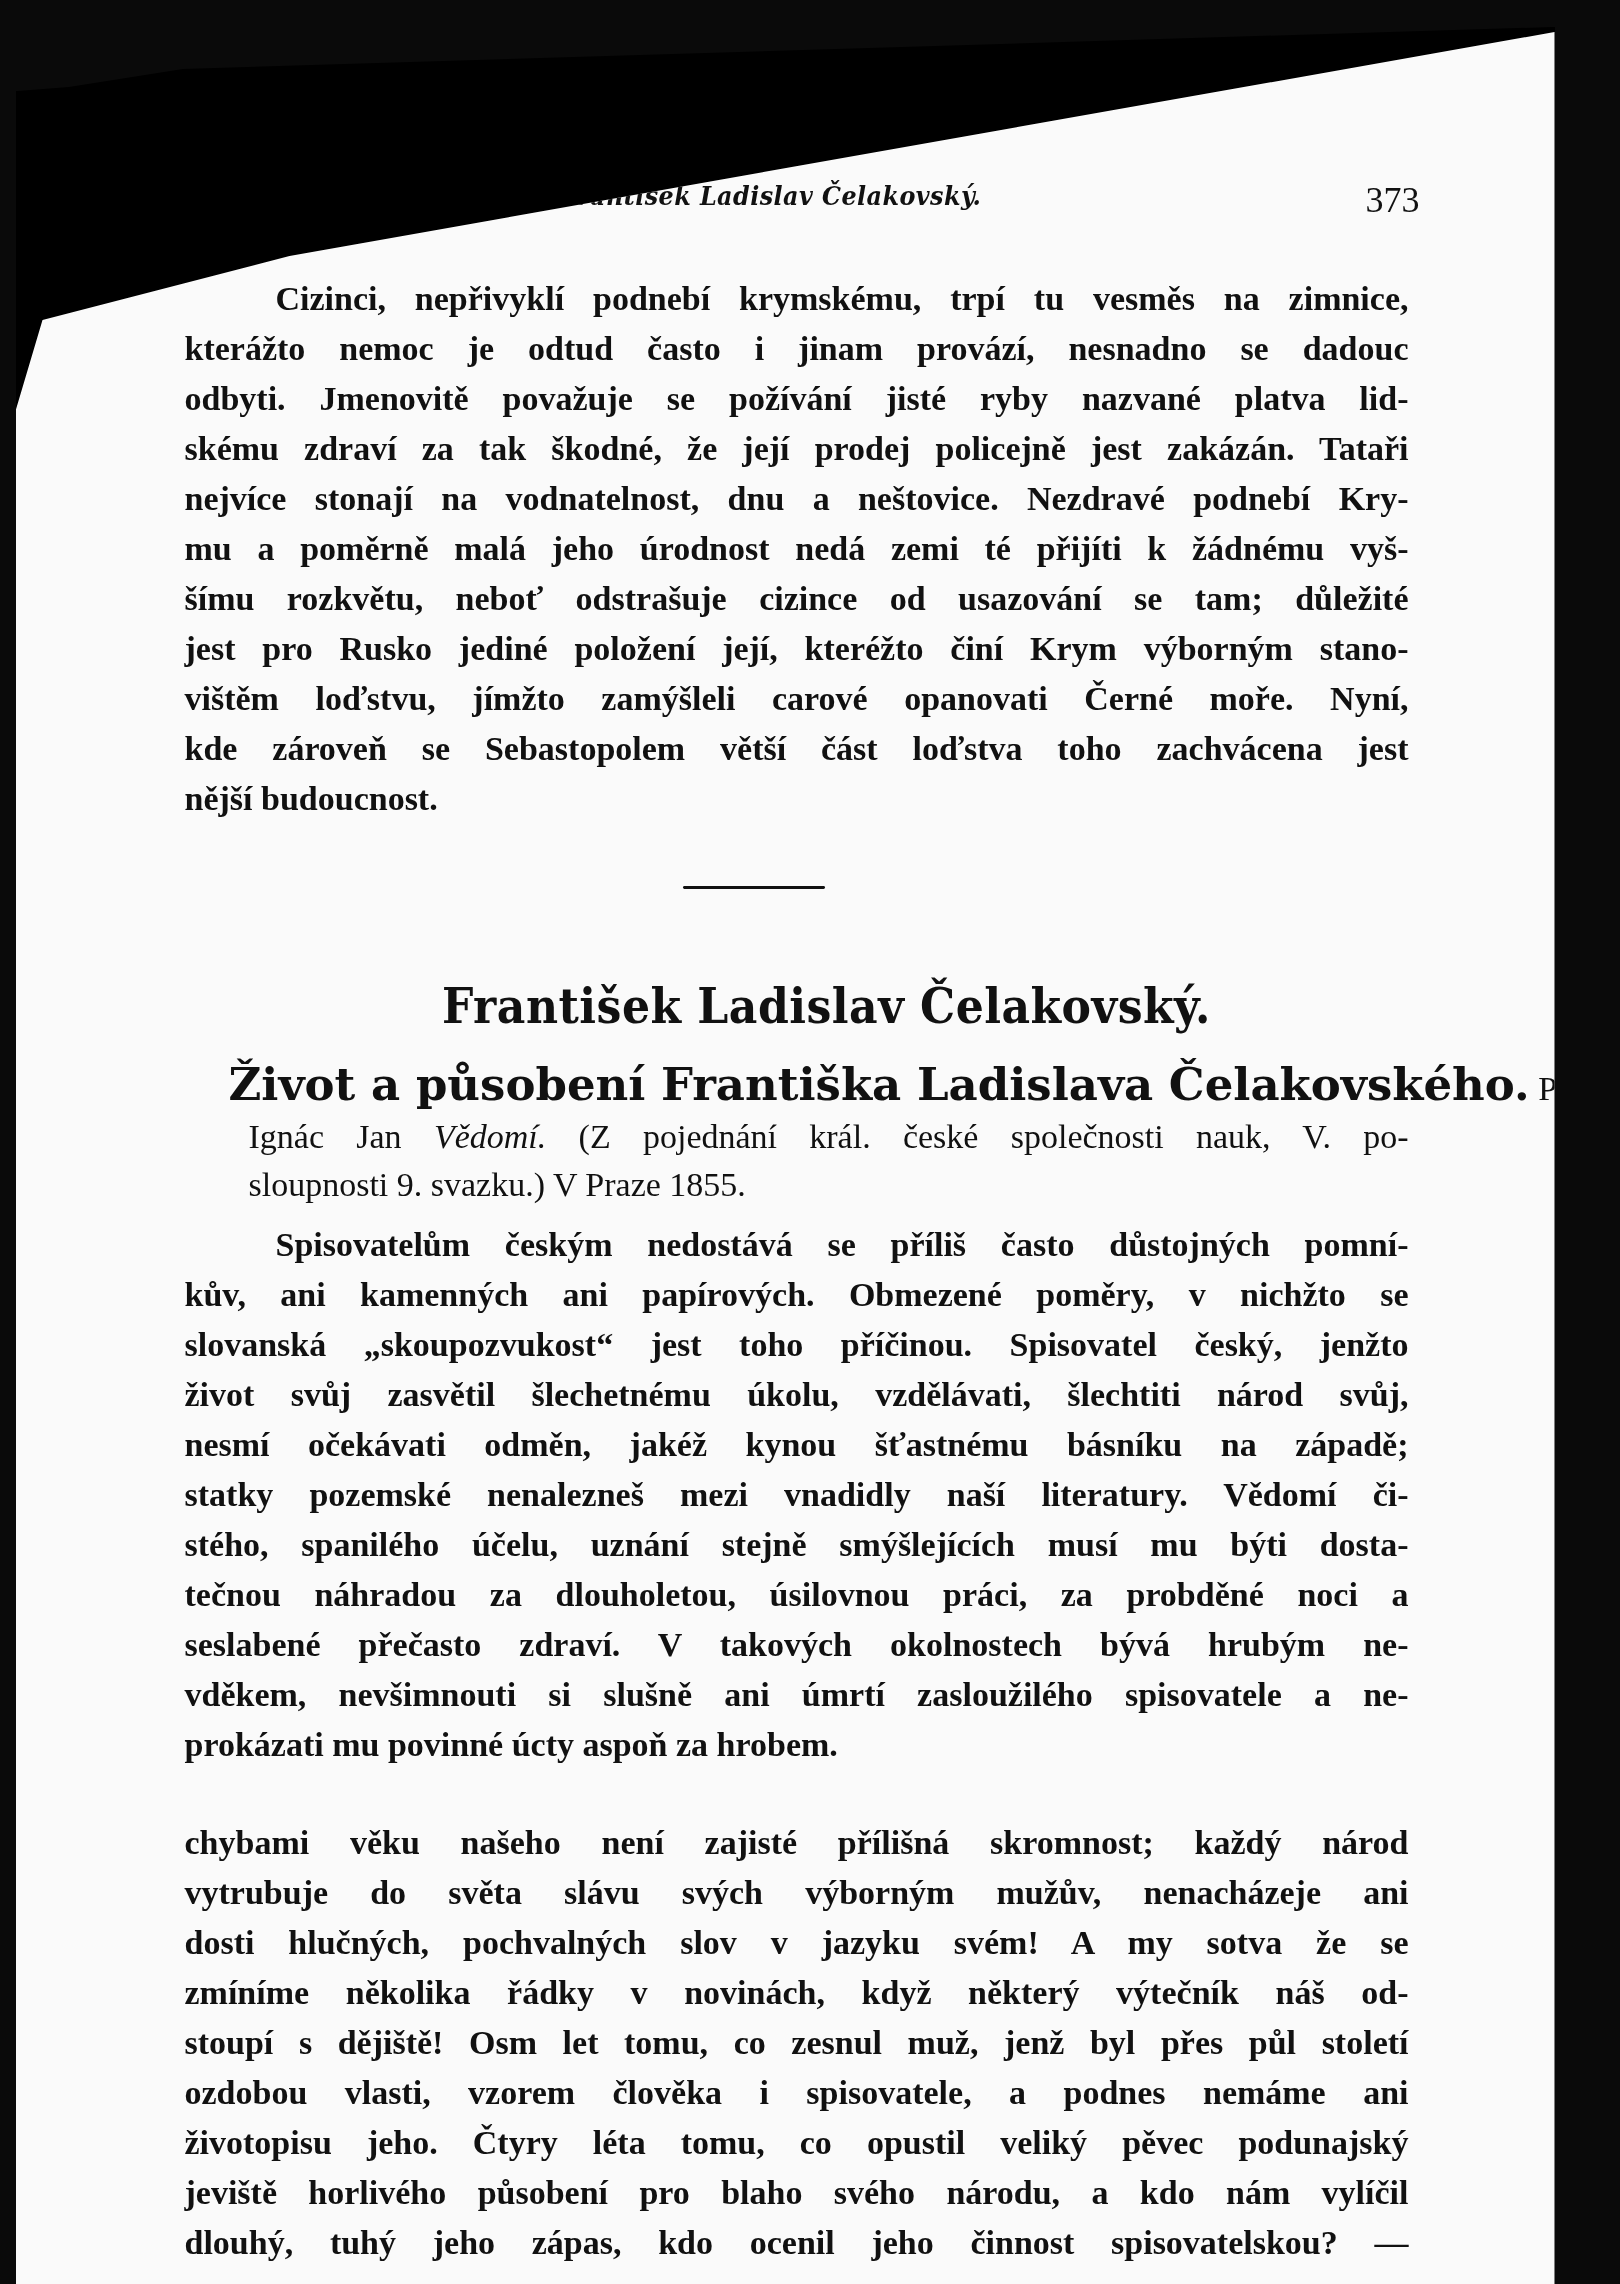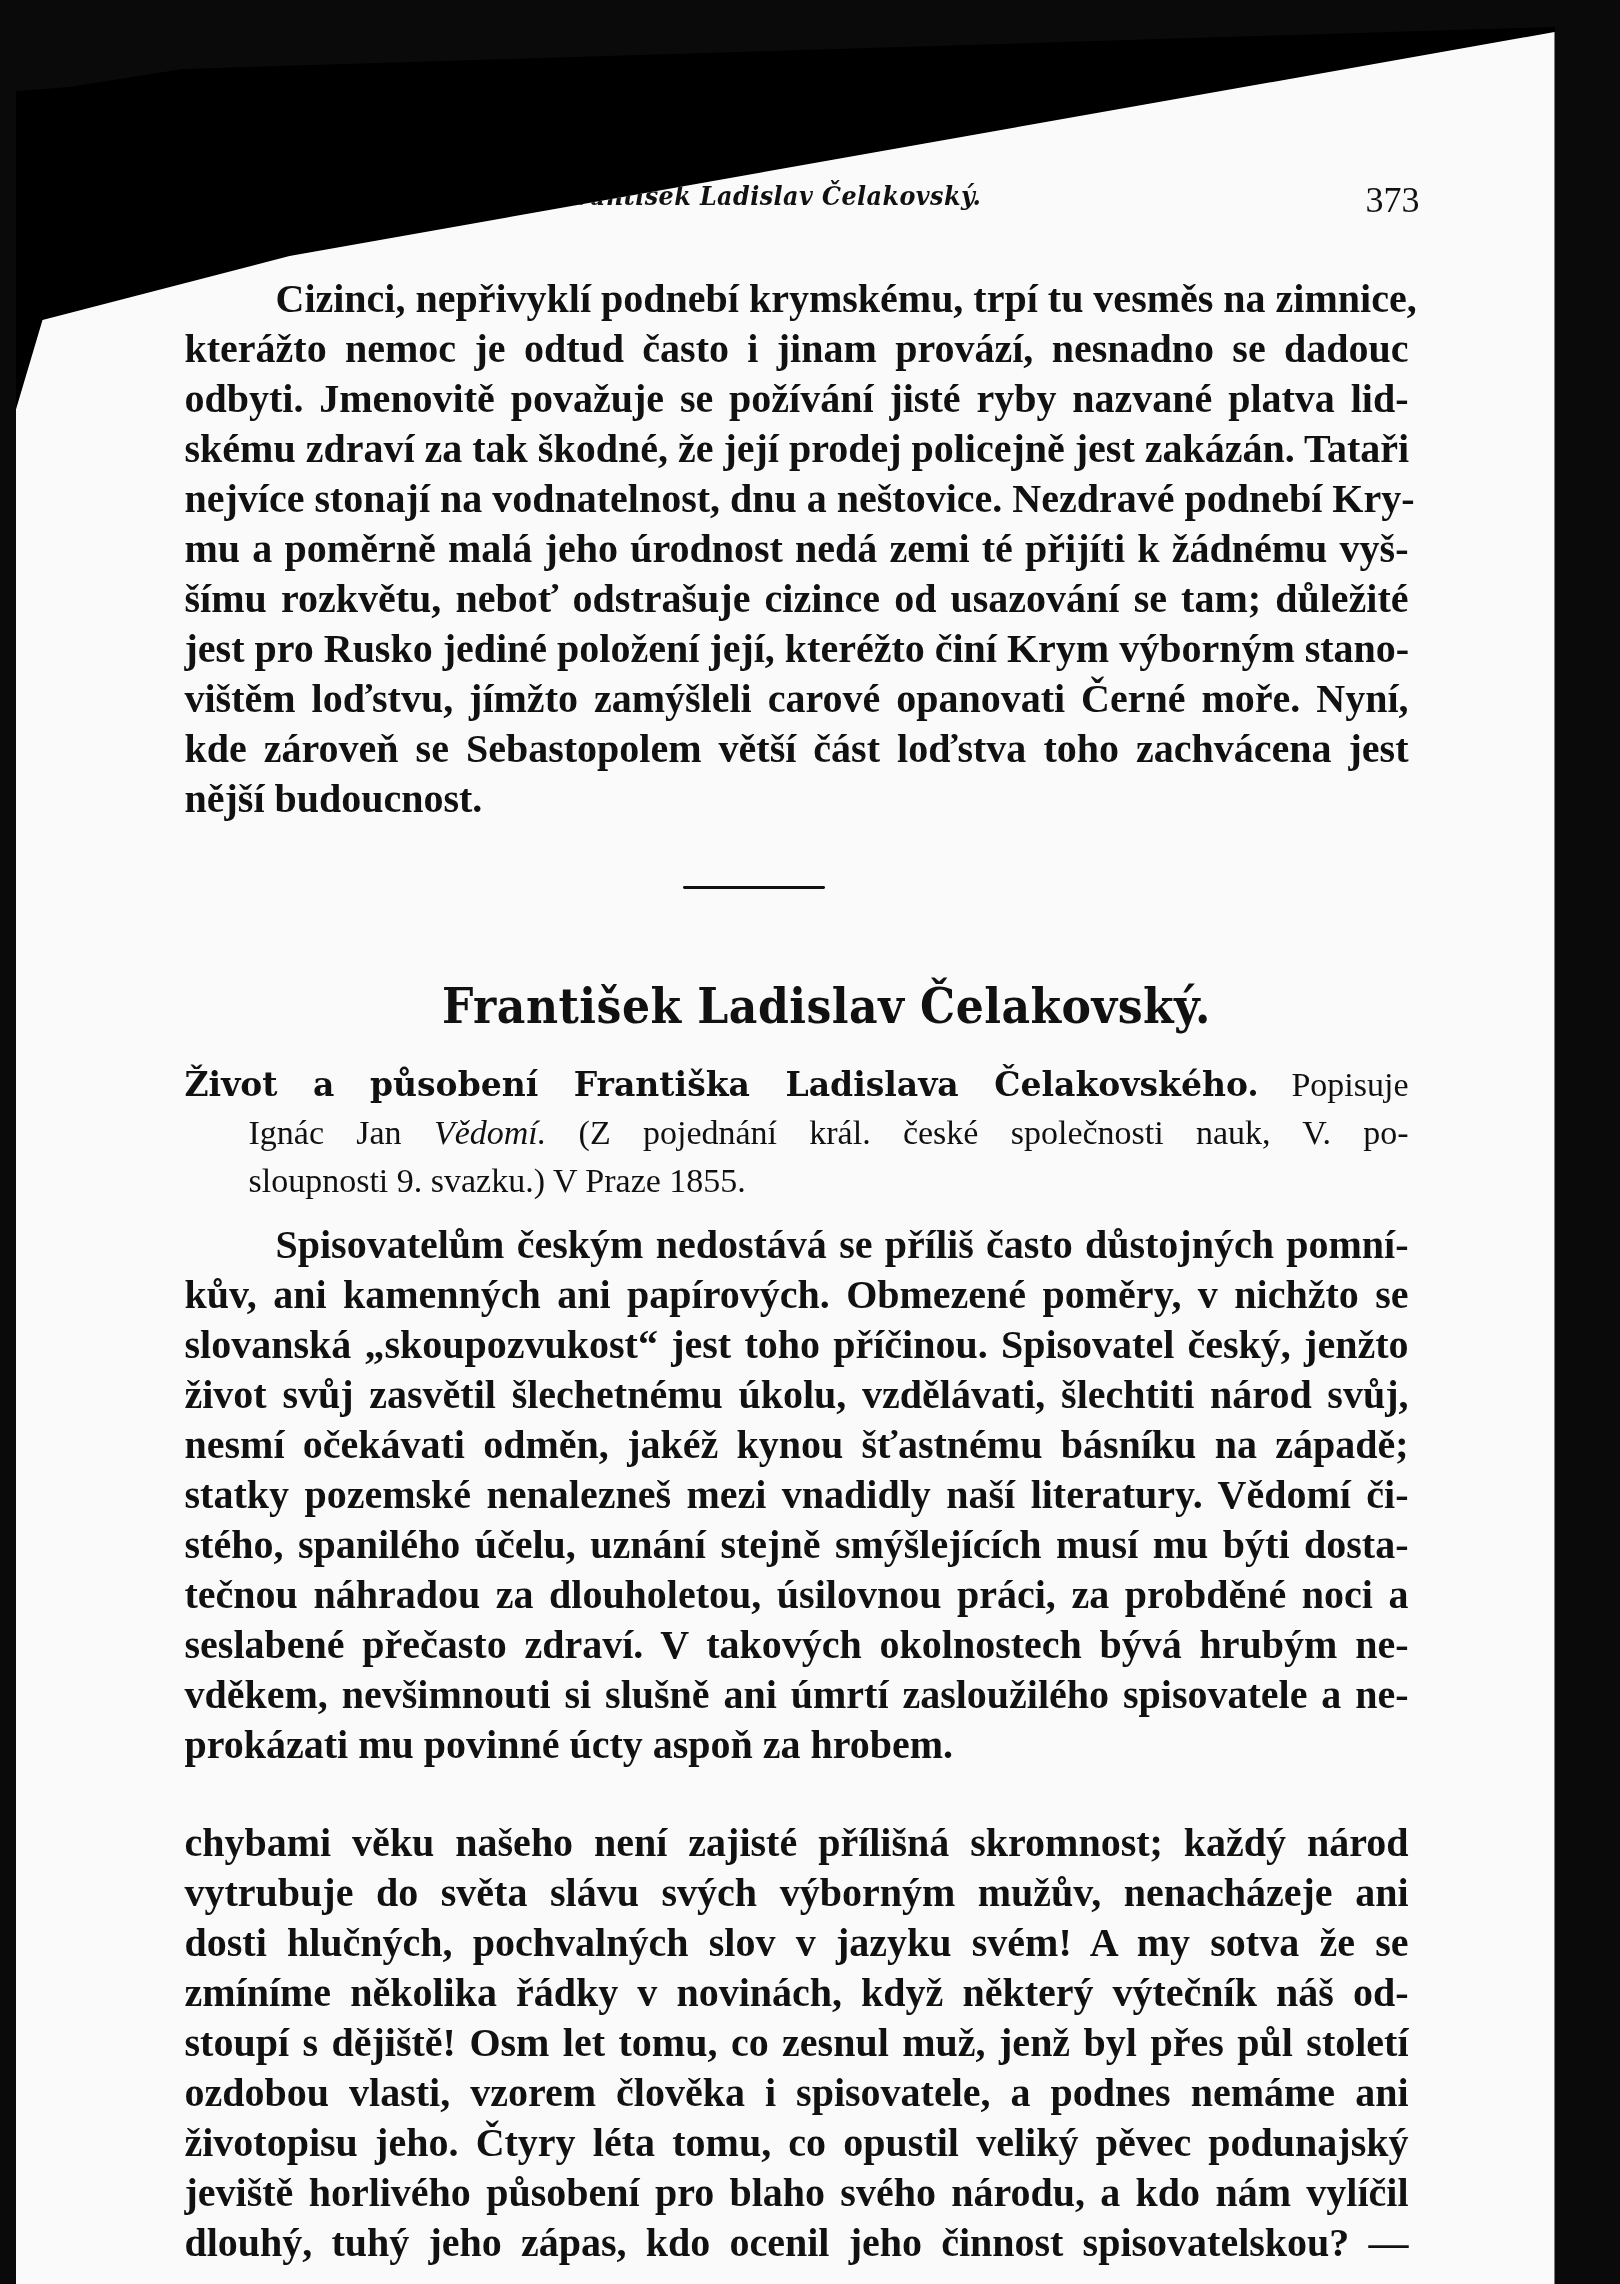--- a/index.html
+++ b/index.html
@@ -23,21 +23,21 @@
   }
   .page-number {
     position:absolute; top:179px; left:1350px;
     font-family:"Liberation Serif", serif; font-weight:normal;
     font-size:36px; color:#111;
   }
 
   .text-block {
     position:absolute; left:169px; width:1224px;
     font-family:"Liberation Serif", serif; font-weight:bold;
-    font-size:40px; line-height:50px; color:#111;
+    font-size:34px; line-height:50px; color:#111;
     text-align:justify;
   }
   .text-block .line { display:block; text-align:justify; text-align-last:justify; white-space:nowrap; }
   .text-block .line.last { text-align-last:left; }
   .indent { padding-left:91px; }
 
   .rule {
     position:absolute; top:886px; left:667px; width:142px; height:3.2px;
     background:#111; border-radius:1.4px;
   }
@@ -49,21 +49,21 @@
     transform: scaleX(0.92);
   }
 
   .biblio {
     position:absolute; top:1061px; left:169px; width:1224px;
     font-family:"Liberation Serif", serif; font-size:34px; line-height:48px; color:#111;
   }
   .biblio .line { display:block; white-space:nowrap; text-align:justify; text-align-last:justify; }
   .biblio .line.hang { padding-left:64px; }
   .biblio .line.last { text-align-last:left; }
-  .biblio .title-bold { font-family:"DejaVu Serif", serif; font-weight:bold; font-size:33px; }
+  .biblio .title-bold { font-family:"DejaVu Serif", serif; font-weight:bold; font-size:45px;margin-left:44px; }
   .biblio em { font-style:italic; }
 </style>
 </head>
 <body>
 
 <div class="top-wedge"></div>
 <div class="left-strip"></div>
 <div class="right-strip"></div>
 
 <div class="page">

